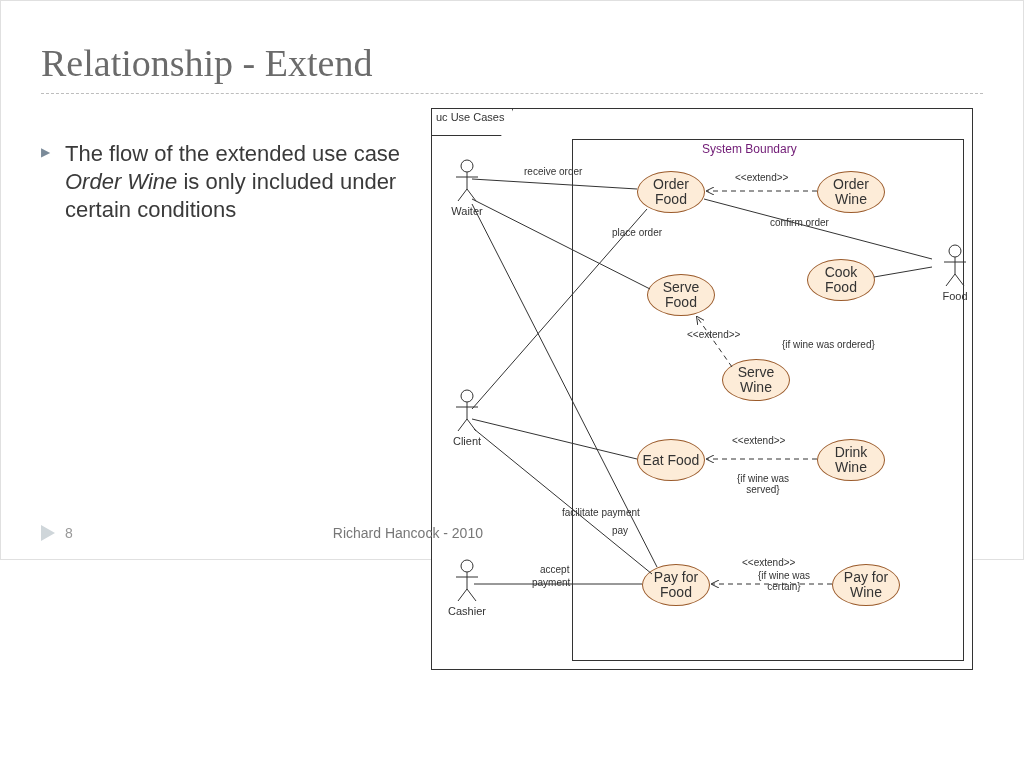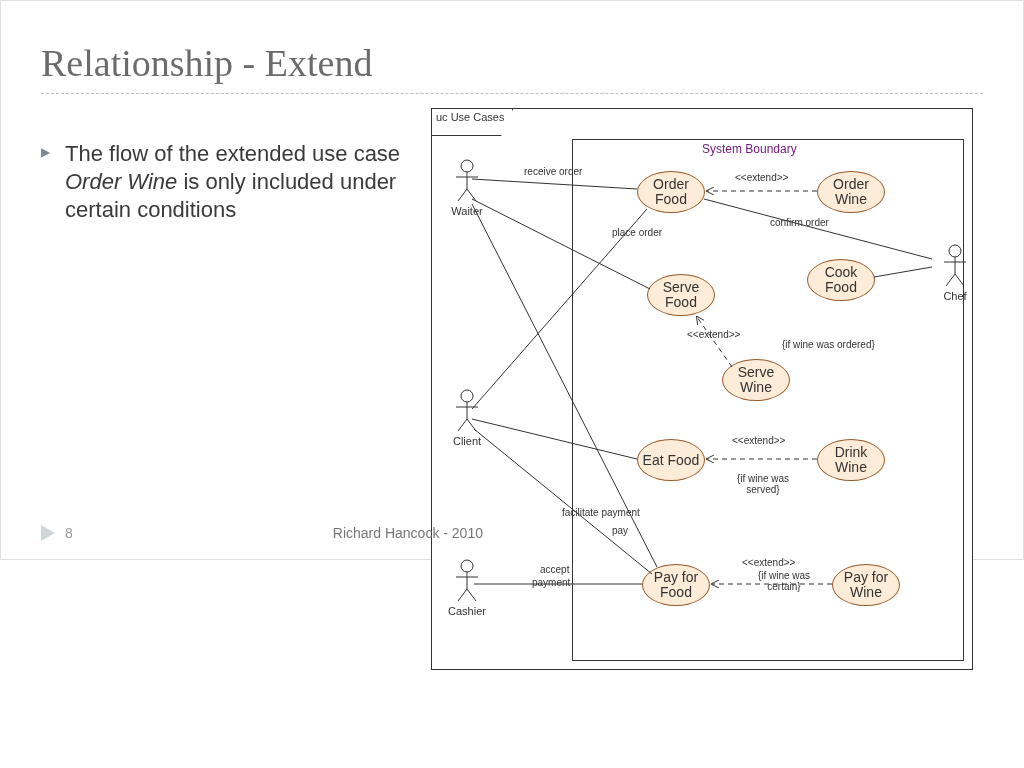--- a/index.html
+++ b/index.html
@@ -128,21 +128,21 @@
           <div class="alabel">Cashier</div>
         </div>
         <div class="actor" style="left:498px; top:135px;">
           <svg width="30" height="44" viewBox="0 0 30 44">
               <circle cx="15" cy="7" r="6" fill="none" stroke="#333"></circle>
               <line x1="15" y1="13" x2="15" y2="30" stroke="#333"></line>
               <line x1="4" y1="18" x2="26" y2="18" stroke="#333"></line>
               <line x1="15" y1="30" x2="6" y2="42" stroke="#333"></line>
               <line x1="15" y1="30" x2="24" y2="42" stroke="#333"></line>
             </svg>
-          <div class="alabel">Chef</div>
+          <div class="alabel">Food</div>
         </div>
 
         <div class="uc" style="left:205px; top:62px;">Order Food</div>
         <div class="uc" style="left:385px; top:62px;">Order Wine</div>
         <div class="uc" style="left:215px; top:165px;">Serve Food</div>
         <div class="uc" style="left:375px; top:150px;text-align:center;">Cook Food</div>
         <div class="uc" style="left:290px; top:250px;">Serve Wine</div>
         <div class="uc" style="left:205px; top:330px;">Eat Food</div>
         <div class="uc" style="left:385px; top:330px;">Drink Wine</div>
         <div class="uc" style="left:210px; top:455px;">Pay for Food</div>

